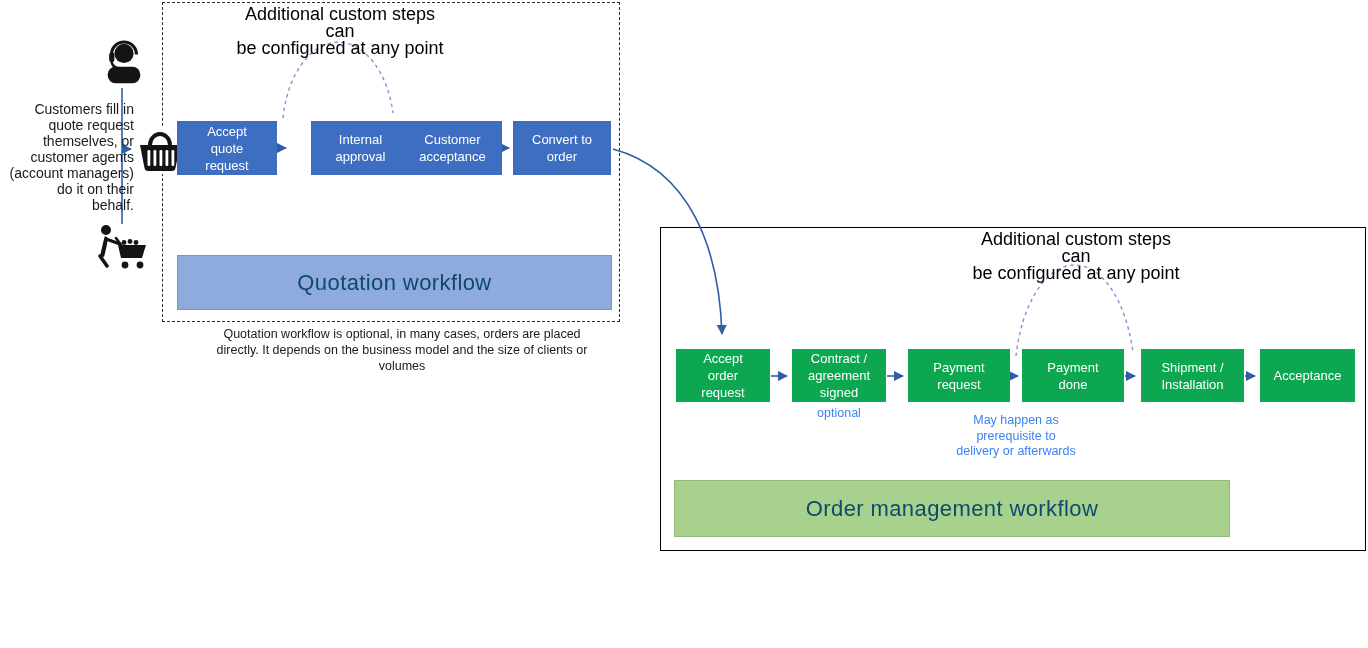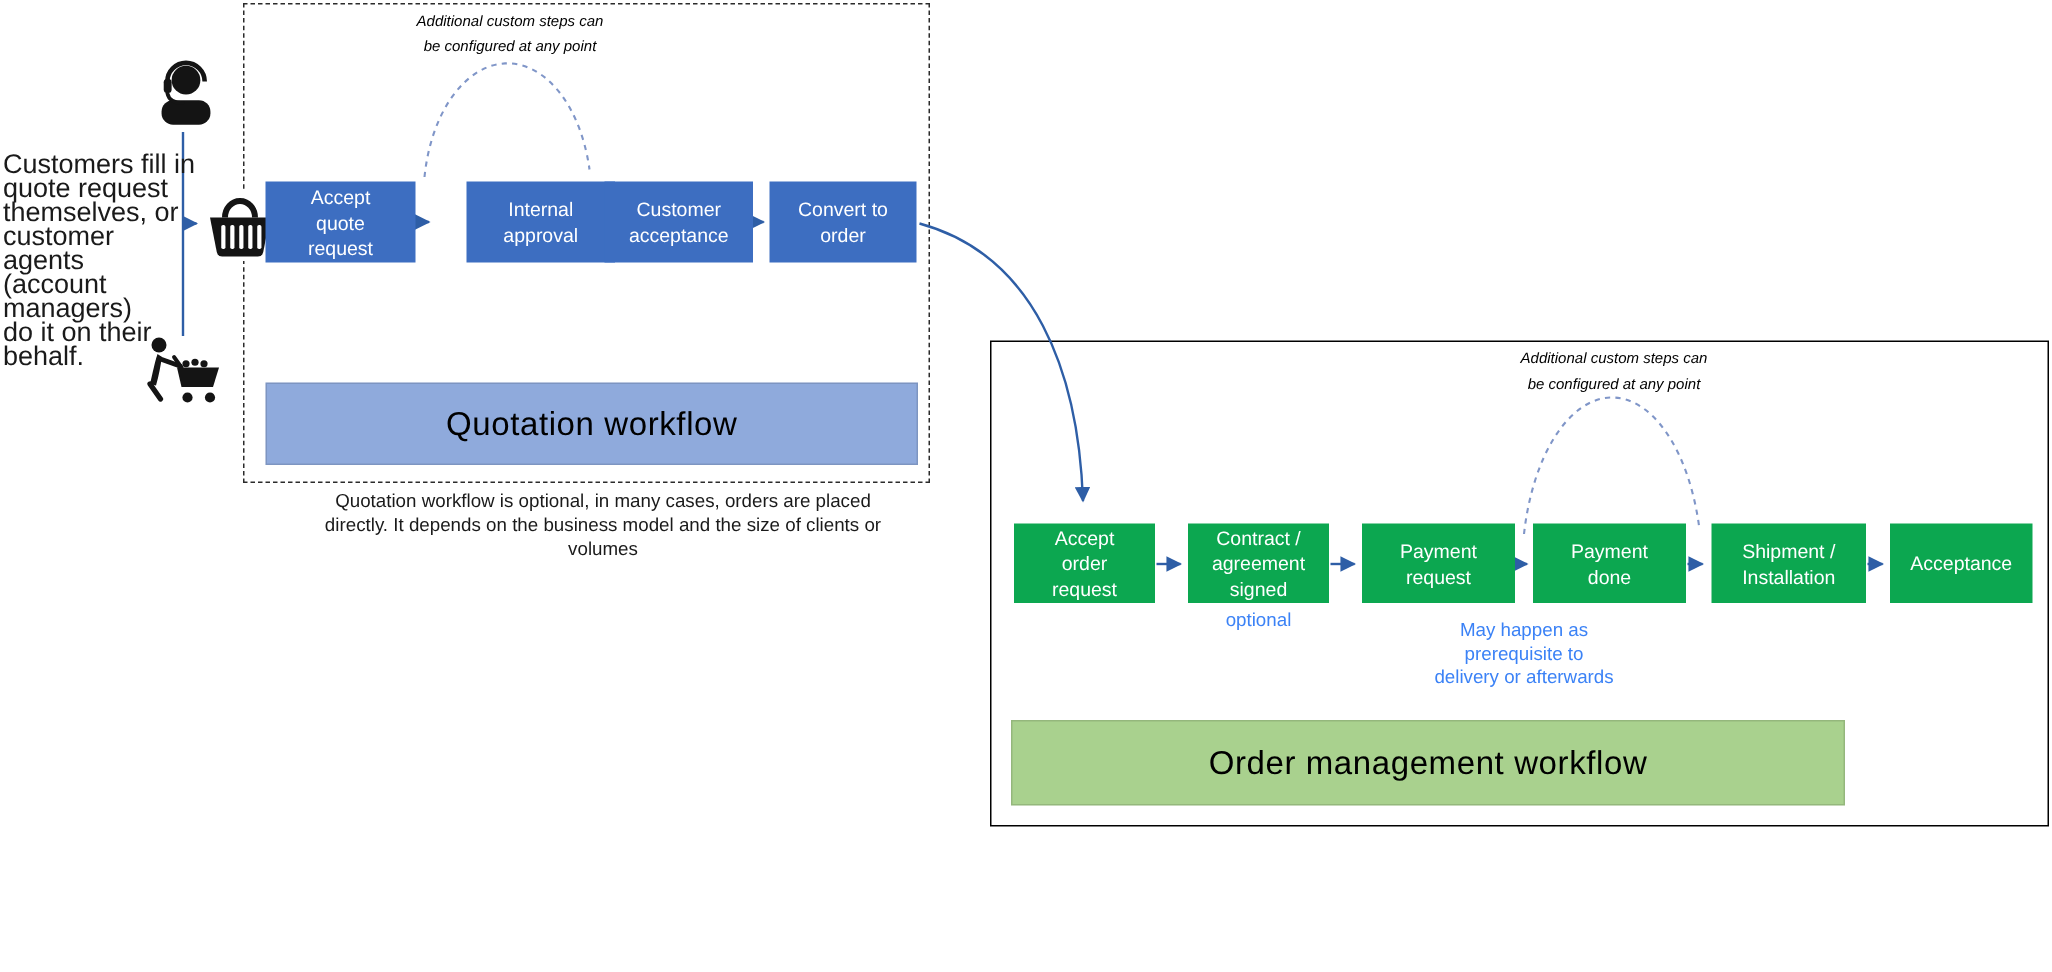--- a/index.html
+++ b/index.html
@@ -8,49 +8,49 @@
   .wires{position:absolute;left:0;top:0;width:1368px;height:648px;pointer-events:none;}
   .wire{stroke:var(--arrow-blue,#2E5EA6);stroke-width:1.6;fill:none;}
   .dash-arc{stroke:var(--dash-blue,#8096C8);stroke-width:1.4;fill:none;stroke-dasharray:3.5 3.5;}
   #arrowhead path{fill:var(--arrow-blue,#2E5EA6);}
 
   .icon-box{position:absolute;background:#fff;display:flex;align-items:center;justify-content:center;}
   .agent-icon{left:101px;top:38px;width:46px;height:50px;}
   .basket-icon{left:137px;top:126px;width:46px;height:48px;}
   .cart-icon{left:96px;top:224px;width:56px;height:50px;}
 
-  .left-note{position:absolute;left:2px;top:101px;width:132px;text-align:left;
-             font-size:18px;line-height:16px;white-space:pre-line;}
+  .left-note{position:absolute;left:2px;top:101px;width:132px;text-align:right;
+             font-size:14px;line-height:16px;white-space:pre-line;}
 
   .container-box{position:absolute;box-sizing:border-box;}
   .q-container{left:162px;top:2px;width:458px;height:320px;border:1.5px dashed #2b2b2b;}
   .o-container{left:660px;top:227px;width:706px;height:324px;border:1.2px solid #000;}
 
-  .annotation{position:absolute;text-align:center;font-size:10px;line-height:17px;
-              color:#000;white-space:pre-line;font-style:italic;}
+  .annotation{position:absolute;text-align:center;font-size:18px;line-height:17px;
+              color:#000;white-space:pre-line;}
   .q-annot{left:234px;top:6px;width:212px;}
   .o-annot{left:970px;top:231px;width:212px;}
 
   .step{position:absolute;box-sizing:border-box;display:flex;align-items:center;justify-content:center;
         text-align:center;color:#fff;font-size:13px;line-height:17px;}
   .step.blue{background:var(--step-blue,#3D6EC1);top:121px;height:54px;padding:0 13px;}
   .step.green{background:var(--step-green,#0CA750);top:349px;height:53px;padding:0 14px;}
   .q-s1{left:177px;width:100px;}
   .q-s2{left:291px;width:99px;margin-left:20px;}
   .q-s3{left:403px;width:99px;}
   .q-s4{left:513px;width:98px;}
   .o-s1{left:676px;width:94px;}
   .o-s2{left:792px;width:94px;}
   .o-s3{left:908px;width:102px;}
   .o-s4{left:1022px;width:102px;}
   .o-s5{left:1141px;width:103px;}
   .o-s6{left:1260px;width:95px;}
 
   .banner{position:absolute;box-sizing:border-box;display:flex;align-items:center;justify-content:center;
-          color:#000000;font-size:22px;letter-spacing:0.4px;border:1px solid rgba(0,0,0,0.12);}
+          color:#0c4a6e;font-size:22px;letter-spacing:0.4px;border:1px solid rgba(0,0,0,0.12);}
   .q-banner{left:177px;top:255px;width:435px;height:55px;background:var(--quotation-banner-fill,#8FAADC);}
   .o-banner{left:674px;top:480px;width:556px;height:57px;background:var(--order-banner-fill,#A9D18E);}
 
   .caption{position:absolute;left:182px;top:326px;width:440px;text-align:center;
            font-size:12.5px;line-height:16px;white-space:pre-line;}
   .note{position:absolute;text-align:center;font-size:12.5px;line-height:15.5px;color:#3b82f6;white-space:pre-line;}
   .opt-note{left:792px;top:406px;width:94px;}
   .pay-note{left:926px;top:413px;width:180px;}
 </style>
 </head>

